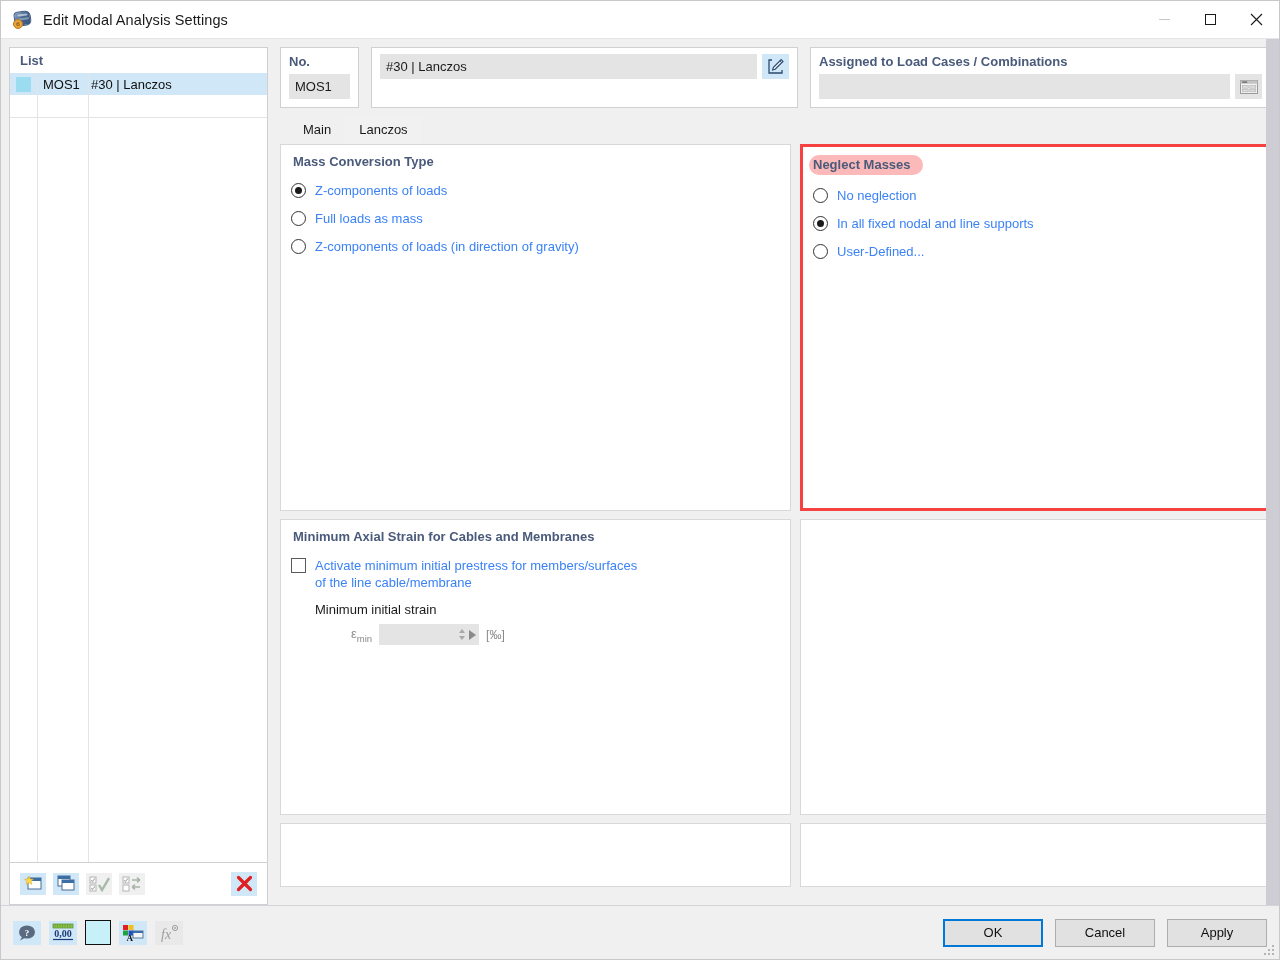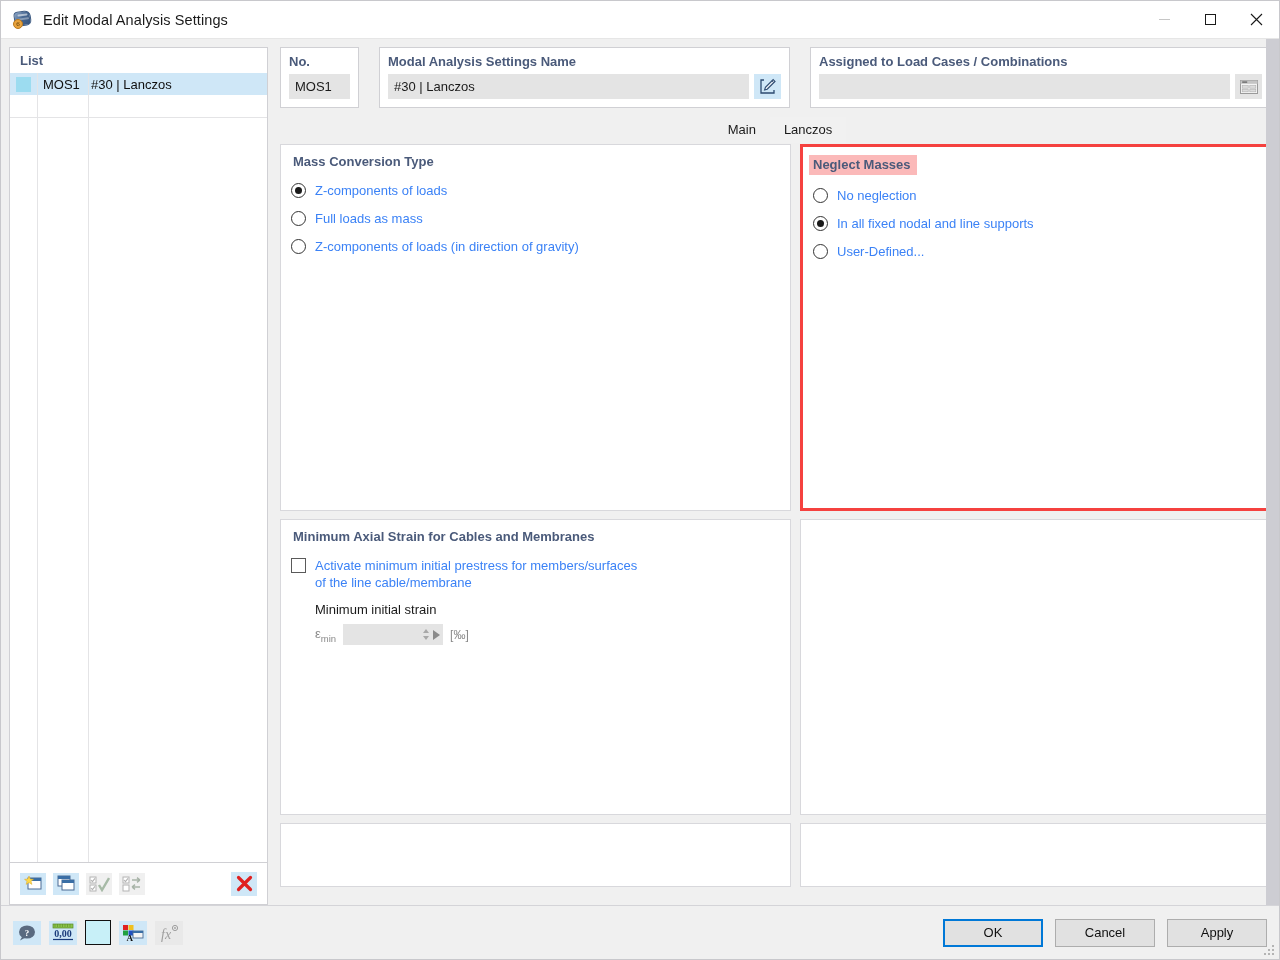--- a/index.html
+++ b/index.html
@@ -106,21 +106,21 @@
     display: flex; align-items: center; justify-content: center;
     position: relative;
   }
   .tb-icon.enabled { background: #cfe7f7; }
   .tb-icon.disabled { background: #ececec; opacity: .75; }
   .tb-spacer { flex: 1 1 auto; }
   .tb-close { width: 26px; height: 24px; background:#cfe7f7; display:flex; align-items:center; justify-content:center; }
 
   
   .right-pane { flex: 1 1 auto; display: flex; flex-direction: column; padding: 8px 8px 0 4px; min-width:0;}
-  .top-row { display: flex; gap: 20px; flex: 0 0 auto; }
+  .top-row { display: flex; gap: 12px; flex: 0 0 auto; }
   .field-group {
     background: #ffffff; border: 1px solid #d0d0d4;
     padding: 6px 8px 8px 8px;
   }
   .fg-label { font-weight: bold; font-size: 13px; color: #4a5a7a; margin-bottom: 5px; }
   .fg-no { width: 79px; flex: 0 0 79px; }
   .fg-name { flex: 1 1 auto; min-width:0; }
   .fg-assigned { width: 461px; flex: 0 0 461px; }
   .inp {
     height: 25px; background: #e4e4e4; border: none;
@@ -130,21 +130,21 @@
   .inp.readonly { color:#1a1a1a; }
   .row-inline { display: flex; align-items: center; gap: 5px; }
   .mini-btn {
     width: 27px; height: 25px; flex: 0 0 27px;
     display: flex; align-items: center; justify-content: center;
   }
   .mini-btn.blue { background: #cfe7f7; }
   .mini-btn.gray { background: #e4e4e4; }
 
   
-  .tabs { display: flex; margin-top: 9px; padding-left: 9px; flex: 0 0 auto; justify-content: center; }
+  .tabs { display: flex; margin-top: 9px; padding-left: 9px; flex: 0 0 auto; }
   .tab {
     padding: 5px 14px 6px 14px; font-size: 13px; color: #1a1a1a;
     background: transparent; border: none;
   }
   .tab.active { background: #f1f1f1; }
 
   .tab-panel {
     flex: 1 1 auto; display: flex; flex-direction: column; gap: 8px;
     padding-top: 1px; min-height: 0;
   }
@@ -156,21 +156,21 @@
   .grp {
     background: #ffffff; border: 1px solid #d8d8dc;
     padding: 8px 10px 0 10px; position: relative;
   }
   .grp.left { width: 511px; flex: 0 0 511px; }
   .grp.right { flex: 1 1 auto; }
   .grp-title {
     font-weight: bold; font-size: 13px; color: #4a5a7a;
     margin-bottom: 12px; display: inline-block; padding: 1px 2px;
   }
-  .grp-title.highlight { background: #fbb9b9; padding: 2px 6px 3px 4px; margin-left:-4px; }
+  .grp-title.highlight { background: #fbb9b9; padding: 2px 12px 3px 4px; margin-left:-4px;border-radius:10px; }
 
   .grp.outlined {
     border: 3px solid #f5413f;
   }
 
   
   .opt { display: flex; align-items: flex-start; margin-bottom: 11px; }
   .radio {
     width: 15px; height: 15px; border-radius: 50%;
     border: 1.6px solid #333; background: #fff;
@@ -182,21 +182,21 @@
   }
   .opt-label { font-size: 13px; color: #3b82f6; line-height: 17px; }
 
   .chk {
     width: 15px; height: 15px; border: 1.4px solid #5a5a5a; background: #fff;
     flex: 0 0 15px; margin-right: 9px; margin-top: 1px;
   }
 
   .sub-label { font-size: 13px; color: #1a1a1a; margin: 2px 0 7px 24px; }
   .strain-row { display: flex; align-items: center; margin-left: 24px; gap: 7px; }
-  .eps { font-size: 13px; color: #8a8a8a; }
+  .eps { font-size: 13px; color: #8a8a8a; margin-left: 36px; }
   .eps sub { font-size: 9.5px; }
   .spin {
     width: 100px; height: 21px; background: #e4e4e4;
     display: flex; align-items: center; justify-content: flex-end; padding-right: 3px;
   }
   .spin .arrows { display: flex; flex-direction: column; gap: 3px; margin-right: 4px; }
   .spin .arrows i {
     display: block; width: 0; height: 0;
     border-left: 3.5px solid transparent; border-right: 3.5px solid transparent;
   }
@@ -331,21 +331,20 @@
 
     <div class="right-pane">
 
       <div class="top-row">
         <div class="field-group fg-no">
           <div class="fg-label">No.</div>
           <input class="inp readonly" type="text" readonly="" value="MOS1" style="">
         </div>
 
         <div class="field-group fg-name">
-          <div class="fg-label">Modal Analysis Settings Name</div>
           <div class="row-inline">
             <input class="inp" type="text" value="#30 | Lanczos" style="">
             <div class="mini-btn blue">
               <svg width="18" height="17" viewBox="0 0 18 17">
                 <path d="M5 2 H2 V15 H15 V12" stroke="#2c4a70" stroke-width="1.3" fill="none"></path>
                 <path d="M14.2 1.6 L16 3.4 L8.2 11.2 L5.6 12 L6.4 9.4 Z" fill="#e8edf3" stroke="#2c4a70" stroke-width="1.1"></path>
                 <path d="M13 2.8 L14.8 4.6" stroke="#2c4a70" stroke-width="1"></path>
               </svg>
             </div>
           </div>

